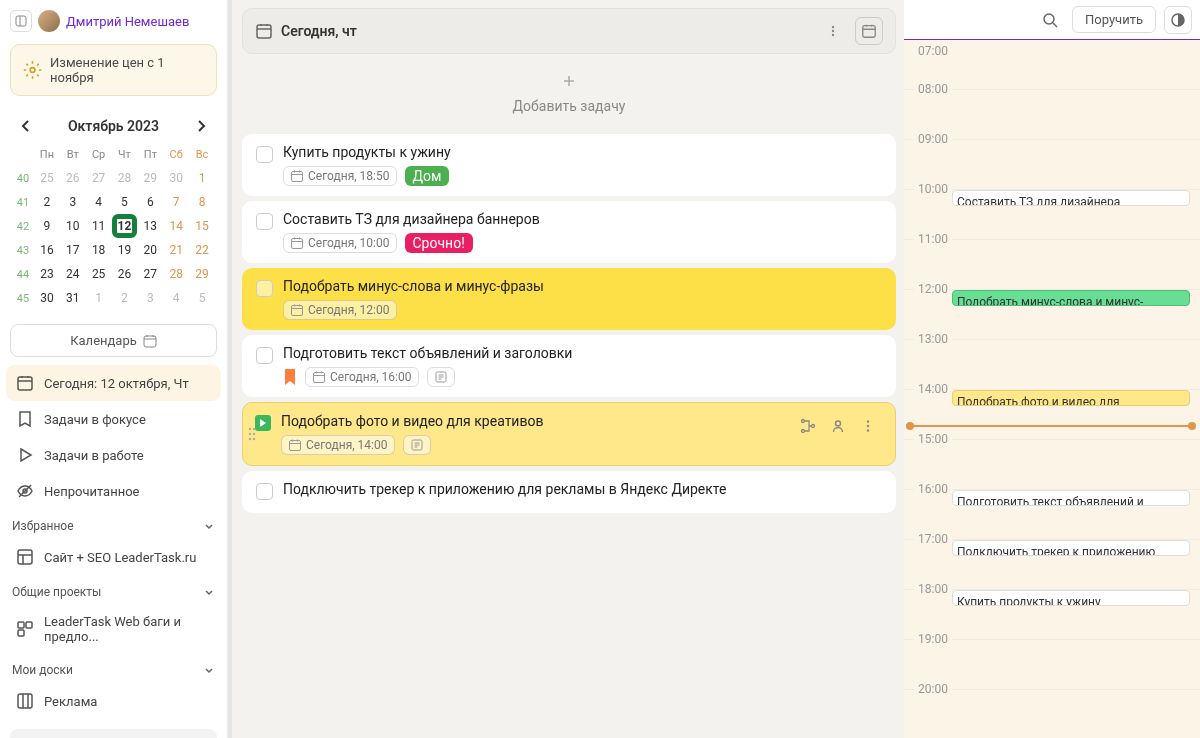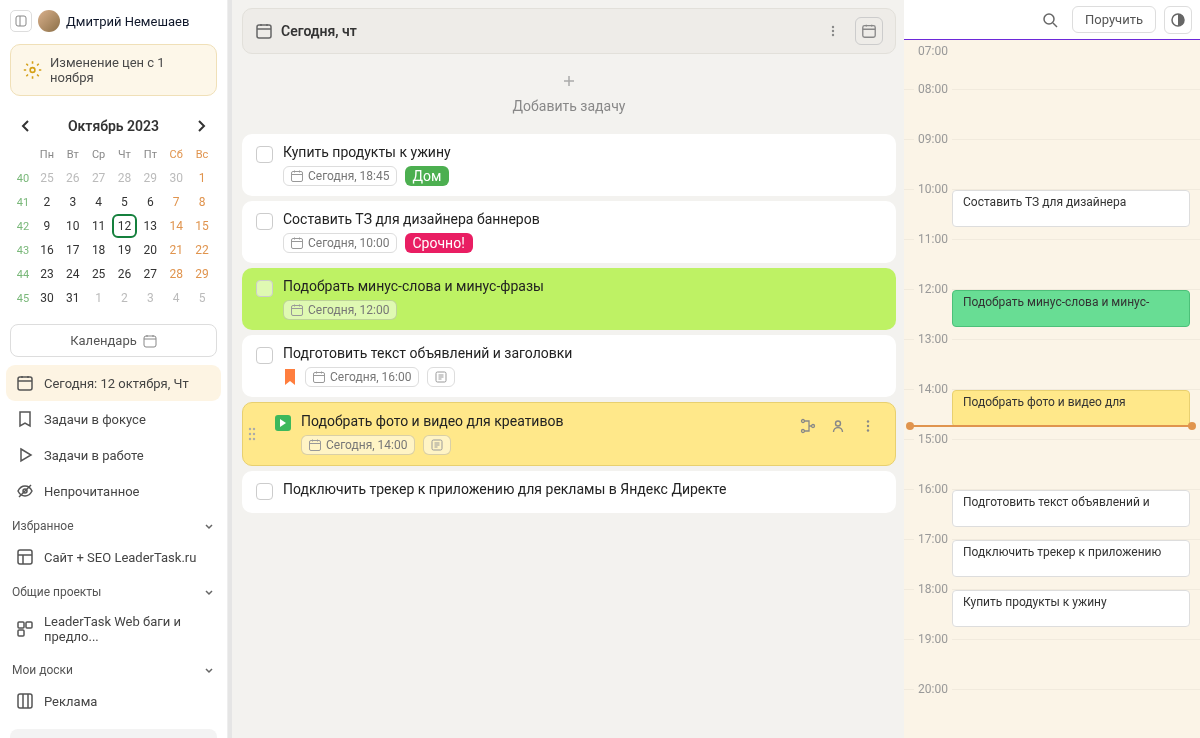--- a/index.html
+++ b/index.html
@@ -4,38 +4,38 @@
 <style>
 * { box-sizing: border-box; margin: 0; padding: 0; }
 body { font-family: -apple-system, BlinkMacSystemFont, "Segoe UI", Roboto, sans-serif; font-size: 13px; color: #333; overflow: hidden; background: #fff; }
 .app { display: flex; height: 738px; width: 1200px; }
 
 
 .sidebar { width: 228px; background: #fff; border-right: 1px solid #eee; display: flex; flex-direction: column; padding: 6px; }
 .sb-head { display: flex; align-items: center; gap: 6px; padding: 4px; }
 .collapse-btn { width: 22px; height: 22px; border: 1px solid #ddd; border-radius: 5px; display: flex; align-items: center; justify-content: center; color: #888; cursor: pointer; }
 .avatar { width: 22px; height: 22px; border-radius: 50%; background: linear-gradient(135deg,#d9b08c,#8b6f47); }
-.username { font-size: 13px; color: #0f172a; }
+.username { font-size: 13px; color: #6d28d9; }
 
 .banner { margin: 8px 4px; padding: 10px 12px; border: 1px solid #f0e0b8; background: #fdf7e9; border-radius: 10px; display: flex; align-items: center; gap: 8px; color: #4a4a4a; font-size: 13px; }
 .gear { width: 20px; height: 20px; color: #d4a017; }
 
 .cal { padding: 6px; }
 .cal-head { display: flex; align-items: center; justify-content: space-between; padding: 6px 4px; }
 .cal-title { font-weight: 600; font-size: 14px; }
 .chev { width: 20px; height: 20px; cursor: pointer; color: #333; display: flex; align-items: center; justify-content: center; }
 .cal-grid { display: grid; grid-template-columns: 22px repeat(7, 1fr); font-size: 12px; }
 .cal-grid > div { height: 24px; display: flex; align-items: center; justify-content: center; }
 .wk { color: #7ab87a; font-size: 11px; }
 .dow { color: #888; font-size: 11px; }
 .dow.we { color: #e0944e; }
 .day { cursor: pointer; border-radius: 6px; }
 .day.dim { color: #bbb; }
 .day.we { color: #e0944e; }
-.day.today { border: 2px solid #15803d; font-weight: 400; }
+.day.today { border: 5px solid #15803d; font-weight: 700; }
 
 .cal-btn { margin: 8px 4px; padding: 8px; border: 1px solid #ddd; border-radius: 8px; display: flex; align-items: center; justify-content: center; gap: 6px; cursor: pointer; font-size: 13px; color: #555; }
 
 .nav-item { padding: 9px 10px; border-radius: 8px; display: flex; align-items: center; gap: 10px; cursor: pointer; color: #444; font-size: 13px; }
 .nav-item.active { background: #fdf4e3; border-radius: 9px; }
 .nav-ic { width: 18px; height: 18px; color: #555; flex-shrink: 0; }
 
 .section-head { padding: 10px 6px 6px; display: flex; align-items: center; justify-content: space-between; cursor: pointer; color: #555; font-size: 12px; }
 
 .add-btn { margin: 6px 4px 4px; padding: 10px; background: #f3f3f3; border-radius: 8px; text-align: center; cursor: pointer; color: #555; font-size: 13px; }
@@ -47,21 +47,21 @@
 .main-head { background: #eeece8; border: 1px solid #e2e0da; border-radius: 10px; padding: 8px 12px; display: flex; align-items: center; gap: 8px; margin-bottom: 8px; }
 .main-head-ic { width: 18px; height: 18px; color: #666; }
 .main-head-title { font-weight: 600; font-size: 14px; flex: 1; }
 .head-btn { width: 28px; height: 28px; border-radius: 6px; display: flex; align-items: center; justify-content: center; color: #888; cursor: pointer; }
 .head-btn.bordered { border: 1px solid #ccc; }
 
 .add-task { padding: 12px 14px; color: #888; display: flex; align-items: center; gap: 10px; border-radius: 10px; margin-bottom: 8px; cursor: text; font-size: 14px; flex-direction: column; }
 
 .tasks { display: flex; flex-direction: column; gap: 5px; }
 .task { background: #fff; border-radius: 10px; padding: 10px 14px; display: flex; gap: 10px; align-items: flex-start; }
-.task.green { background: #bef264; }
+.task.green { background: #fde047; }
 .task.yellow { background: #ffe88a; border: 1px solid #e8d070; position: relative; }
 .chk { width: 17px; height: 17px; border: 1.5px solid #ccc; border-radius: 4px; margin-top: 2px; flex-shrink: 0; cursor: pointer; background: rgba(255,255,255,0.5); }
 .task-body { flex: 1; min-width: 0; }
 .task-title { font-size: 14px; color: #222; margin-bottom: 6px; }
 .task-meta { display: flex; align-items: center; gap: 8px; font-size: 12px; color: #777; }
 .meta-chip { display: flex; align-items: center; gap: 4px; padding: 2px 6px; border: 1px solid #ddd; border-radius: 6px; background: rgba(255,255,255,0.5); }
 .task.green .meta-chip, .task.yellow .meta-chip { border-color: rgba(0,0,0,0.15); }
 .tag { padding: 2px 8px; border-radius: 6px; font-size: 14px; color: #fff; }
 .tag.home { background: #4caf50; }
 .tag.urgent { background: #e91e63; }
@@ -74,21 +74,21 @@
 
 
 .right { width: 296px; background: #fbf4e7; display: flex; flex-direction: column; }
 .top-actions { height: 40px; padding: 6px 8px; display: flex; align-items: center; justify-content: flex-end; gap: 8px; background: #fff; border-bottom: 1px solid #6d28d9; }
 .icon-btn { width: 28px; height: 28px; border: 1px solid #ddd; border-radius: 6px; display: flex; align-items: center; justify-content: center; cursor: pointer; color: #666; }
 .text-btn { padding: 5px 12px; border: 1px solid #ddd; border-radius: 6px; cursor: pointer; font-size: 13px; color: #555; }
 
 .timeline { flex: 1; overflow-y: auto; position: relative; }
 .hour-row { height: 50px; border-bottom: 1px solid rgba(0,0,0,0.04); position: relative; }
 .hour-label { position: absolute; left: 10px; top: -8px; font-size: 12px; color: #999; background: #fbf4e7; padding: 0 4px; }
-.tblock { position: absolute; left: 48px; right: 10px; background: #fff; border: 1px solid #ddd; border-radius: 4px; padding: 4px 10px; font-size: 12px; color: #333; overflow: hidden; white-space: nowrap; text-overflow: ellipsis; height: 37px; cursor: pointer; }
+.tblock { position: absolute; left: 48px; right: 10px; background: #fff; border: 1px solid #ddd; border-radius: 4px; padding: 4px 4px; font-size: 12px; color: #333; overflow: hidden; white-space: nowrap; text-overflow: ellipsis; height: 16px; cursor: pointer; }
 .tblock.green { background: #68dd94; border-color: #4cc079; }
 .tblock.yellow { background: #ffe88a; border-color: #e8d070; }
 .nowline { position: absolute; left: 6px; right: 8px; height: 0; border-top: 2px solid #e0944e; }
 .nowline::before, .nowline::after { content: ""; position: absolute; width: 8px; height: 8px; background: #e0944e; border-radius: 50%; top: -5px; }
 .nowline::before { left: -4px; }
 .nowline::after { right: -4px; }
 
 svg { display: block; }
 .scrollbar-stub { width: 4px; background: #e5e5e5; }
 </style>
@@ -309,21 +309,21 @@
         <div class="task" style="">
     <div class="chk"></div>
     <div class="task-body">
       <div class="task-title">Купить продукты к ужину</div>
       <div class="task-meta">
               <span class="meta-chip">
                 <svg class="meta-ic" viewBox="0 0 14 14">
                   <rect x="1.5" y="2.5" width="11" height="10" rx="1.5" fill="none" stroke="currentColor"></rect>
                   <path d="M1.5 5.5h11M4.5 1.5v2M9.5 1.5v2" stroke="currentColor"></path>
                 </svg>
-                <span>Сегодня, 18:45</span>
+                <span>Сегодня, 18:50</span>
               </span>
               <span class="tag home">Дом</span>
             </div>
     </div>
 
   </div>
         <div class="task" style="">
     <div class="chk"></div>
     <div class="task-body">
       <div class="task-title">Составить ТЗ для дизайнера баннеров</div>
@@ -374,21 +374,21 @@
               <span class="meta-chip">
                 <svg class="meta-ic" viewBox="0 0 14 14">
                   <rect x="2" y="2" width="10" height="10" rx="1.5" fill="none" stroke="currentColor"></rect>
                   <path d="M4.5 5h5M4.5 7h5M4.5 9h3" stroke="currentColor"></path>
                 </svg>
               </span>
             </div>
     </div>
 
   </div>
-        <div class="task yellow" style="padding-left:32px">
+        <div class="task yellow" style="padding-left:12px">
     <div class="drag-handle">
             <svg width="10" height="16" viewBox="0 0 10 16">
               <circle cx="3" cy="3" r="1.2" fill="currentColor"></circle>
               <circle cx="7" cy="3" r="1.2" fill="currentColor"></circle>
               <circle cx="3" cy="8" r="1.2" fill="currentColor"></circle>
               <circle cx="7" cy="8" r="1.2" fill="currentColor"></circle>
               <circle cx="3" cy="13" r="1.2" fill="currentColor"></circle>
               <circle cx="7" cy="13" r="1.2" fill="currentColor"></circle>
             </svg>
           </div>

